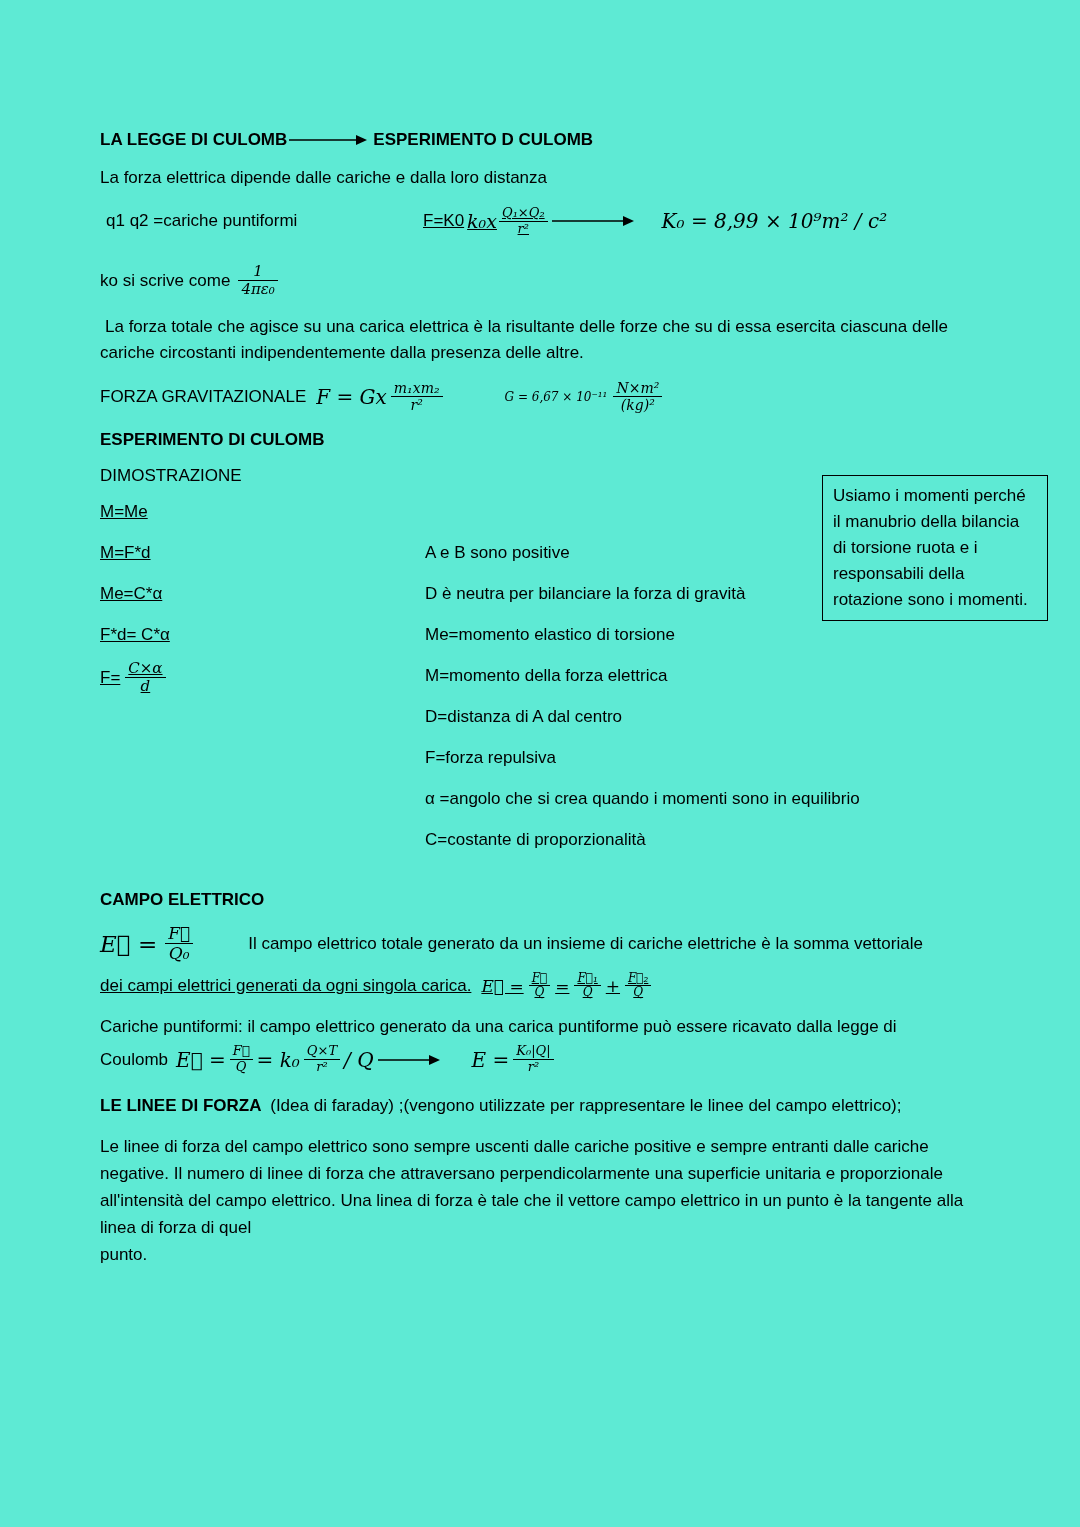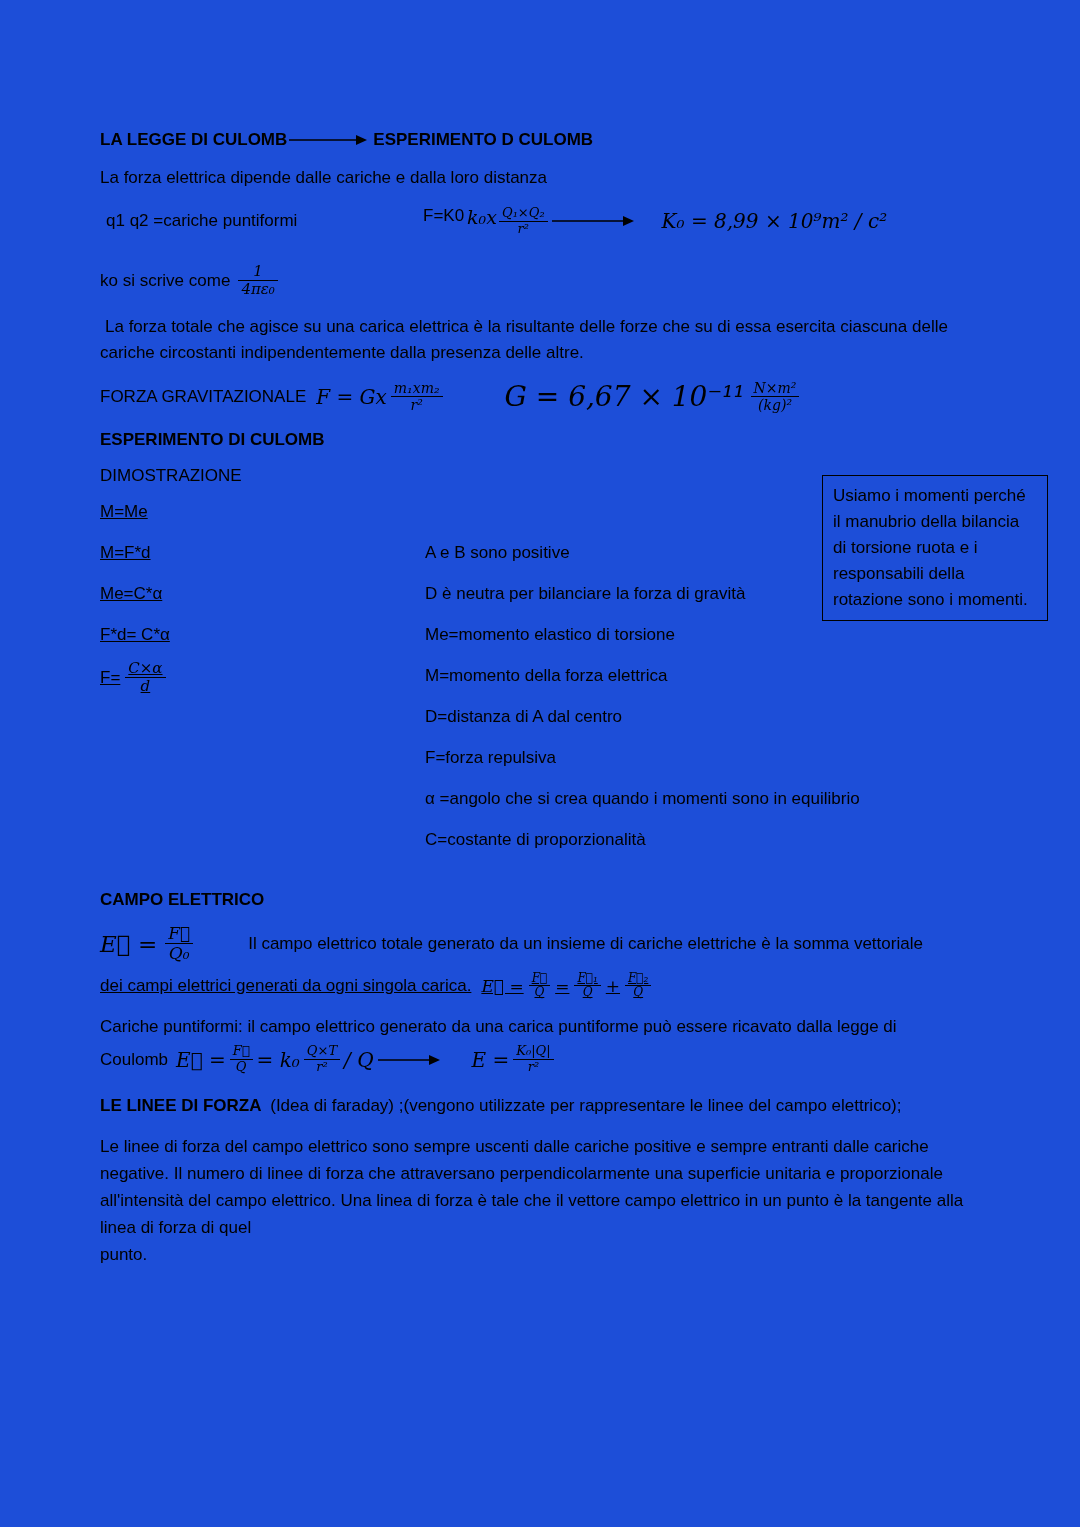--- a/index.html
+++ b/index.html
@@ -1,19 +1,19 @@
 <!DOCTYPE html>
 <html><head>
 <meta charset="utf-8">
 <style>
   * { margin:0; padding:0; box-sizing:border-box; }
   html,body { background:#fff; }
   .page {
     position:relative; width:1080px; height:1527px; margin:0 auto;
-    background:#1d4ed8; color:#000;
+    background:#5eead4; color:#000;
     font-family:"Liberation Sans", sans-serif; font-size:17px;
     overflow:hidden;
   }
   .content { position:absolute; left:100px; top:130px; width:890px; }
   .bold { font-weight:bold; }
   .row { display:flex; align-items:center; }
   .math { font-family:"DejaVu Serif", serif; font-style:italic; }
   .frac {
     display:inline-block; text-align:center; vertical-align:middle;
     font-family:"DejaVu Serif", serif; font-style:italic; line-height:1.15;
@@ -24,36 +24,36 @@
   .arrow svg { display:block; }
 
   .heading-row { margin-bottom:18px; }
   .heading-row .arrow { margin-left:2px; }
   .heading-row .t-right { margin-left:6px; }
 
   .intro { margin-bottom:18px; }
 
   .q-row { margin-bottom:26px; }
   .q-label { width:323px; padding-left:6px; }
-  .q-formula { display:flex; align-items:flex-start; }
+  .q-formula { display:flex; align-items:center;text-decoration:underline; }
   .q-formula .pre { margin-right:3px; }
   .q-formula .math { font-size:19px; margin-right:2px; }
   .q-formula .frac { font-size:13px; }
   .q-row .arrow { margin-left:4px; }
   .k0-value { margin-left:28px; font-size:20px; }
 
   .k0-row { margin-bottom:16px; }
   .k0-row .frac { font-size:15px; margin-left:8px; }
 
   .force-para { width:880px; margin-bottom:14px; line-height:26px; text-indent:5px; }
 
   .grav-row { margin-bottom:16px; }
   .grav-row .math-main { font-size:20px; margin-left:10px; margin-right:4px; }
   .grav-row .frac { font-size:14px; }
-  .grav-row .g-part { margin-left:62px; font-size:28px; margin-right:6px; }
+  .grav-row .g-part { margin-left:62px; font-size:12px; margin-right:6px; }
 
   .exp-heading { margin-bottom:16px; }
   .demo-heading { margin-bottom:16px; }
 
   .demo { position:relative; height:388px; }
   .demo-left { position:absolute; left:0; top:0; width:320px;text-decoration:underline; }
   .demo-left .demo-item { height:24px; margin-bottom:17px; }
   .demo-left .f-frac { display:flex; align-items:center; margin-top:4px; }
   .demo-left .f-frac .pre { margin-right:5px; }
   .demo-left .f-frac .frac { font-size:15px; }

